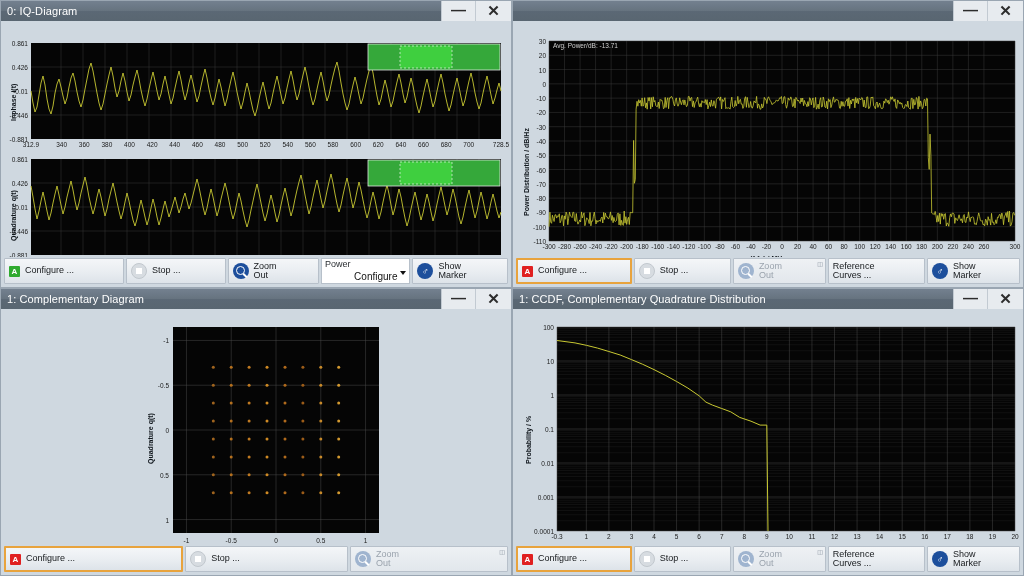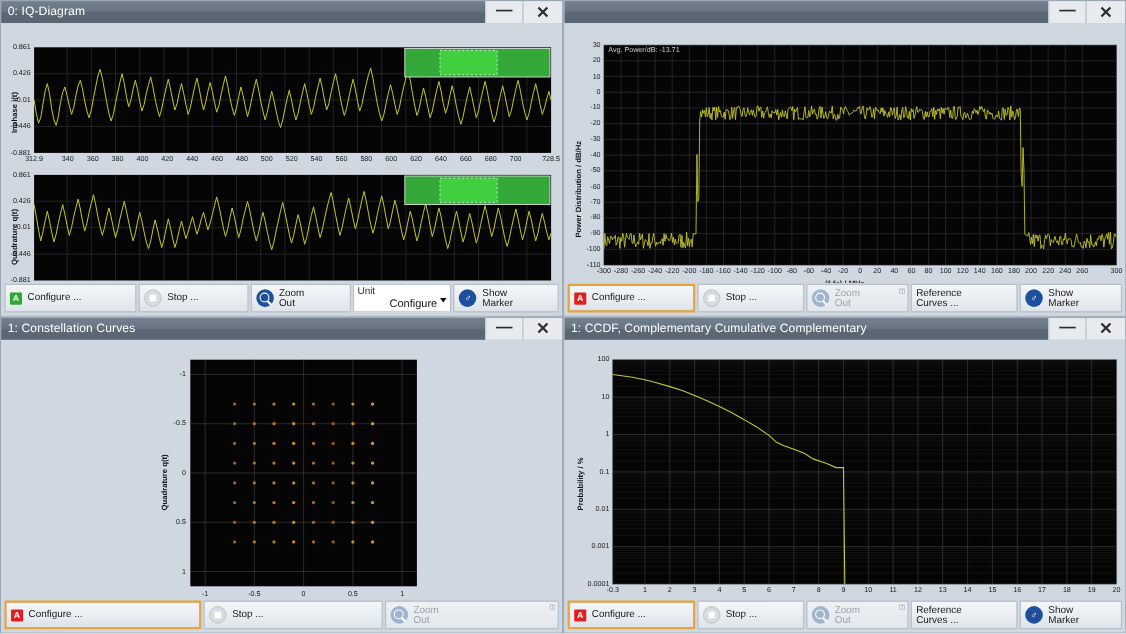--- a/index.html
+++ b/index.html
@@ -287,21 +287,21 @@
           </span>
         <span class="lbl2">Stop ...</span>
       </div>
       <div class="tbtn" style="flex:1;">
         <span class="ic">
             <span class="ic-mag"></span>
           </span>
         <span class="lbl2">Zoom<br>Out</span>
       </div>
       <div class="unitbox" style="flex:1;">
-        <span class="u-lab">Unit</span>
+        <span class="u-lab">Power</span>
         <span class="u-val">Configure</span>
         <span class="caret"></span>
       </div>
       <div class="tbtn" style="flex:1.05;">
         <span class="ic">
             <span class="ic-marker">♂</span>
           </span>
         <span class="lbl2">Show<br>Marker</span>
       </div>
     </div>
@@ -449,21 +449,21 @@
         <span class="ic">
             <span class="ic-marker">♂</span>
           </span>
         <span class="lbl2">Show<br>Marker</span>
       </div>
     </div>
   </div>
 
   <div class="window">
     <div class="titlebar">
-      <span class="ttl">1: Constellation Curves</span>
+      <span class="ttl">1: Complementary Diagram</span>
       <span class="spacer"></span>
       <div class="winbtn min">—</div>
       <div class="winbtn close">✕</div>
     </div>
     <div class="body">
       <svg width="512" height="238" viewBox="0 0 512 238" style="position:absolute;top:0;left:0;">
         <rect x="172" y="18" width="206" height="206" fill="#050505"></rect>
         <g id="cn-grid" stroke="#4a4a4a" stroke-width="0.5">
             <line x1="172" y1="210.56521739130434" x2="378" y2="210.56521739130434"></line>
             <line x1="172" y1="165.78260869565216" x2="378" y2="165.78260869565216"></line>
@@ -580,21 +580,21 @@
             <span class="ic-mag dim"></span>
           </span>
         <span class="lbl2">Zoom<br>Out</span>
         <span class="corner-mark">◫</span>
       </div>
     </div>
   </div>
 
   <div class="window">
     <div class="titlebar">
-      <span class="ttl">1: CCDF, Complementary Cumulative Complementary</span>
+      <span class="ttl">1: CCDF, Complementary Quadrature Distribution</span>
       <span class="spacer"></span>
       <div class="winbtn min">—</div>
       <div class="winbtn close">✕</div>
     </div>
     <div class="body">
       <svg width="512" height="238" viewBox="0 0 512 238" style="position:absolute;top:0;left:0;">
         <rect x="44" y="18" width="458" height="204" fill="#050505"></rect>
         <g id="cc-minor" stroke="#232323" stroke-width="0.4">
             <line x1="44" y1="41.76498014742464" x2="502" y2="41.76498014742464"></line>
             <line x1="44" y1="35.77787733953148" x2="502" y2="35.77787733953148"></line>

